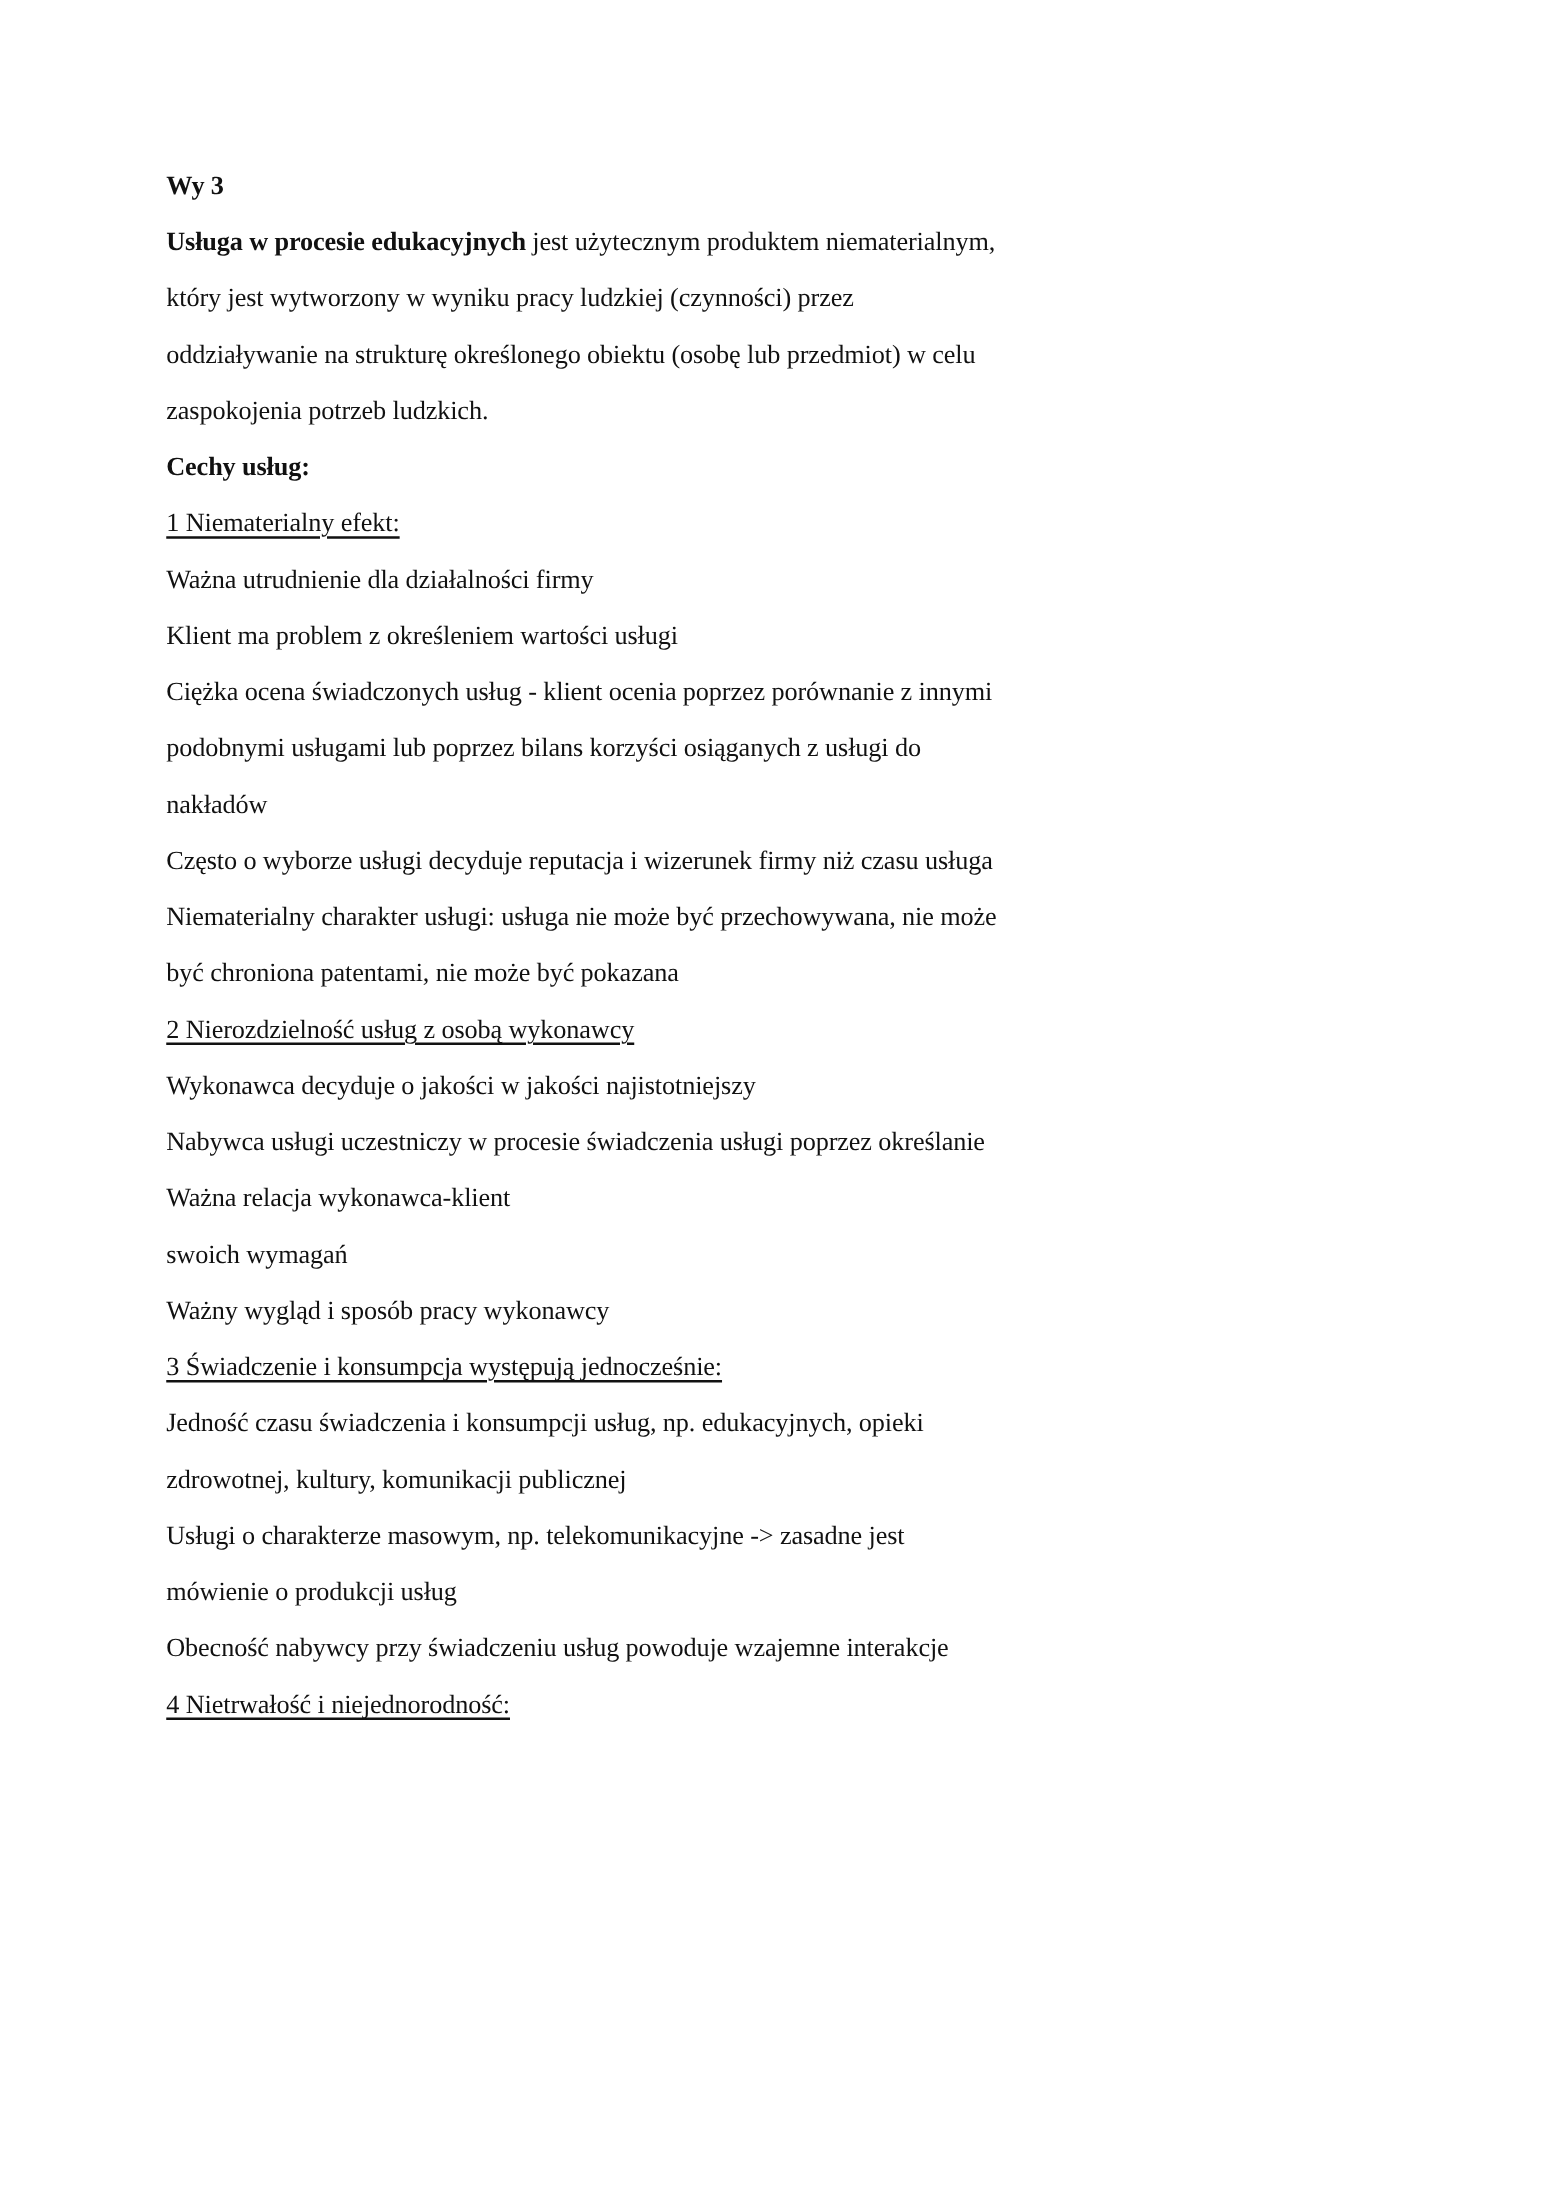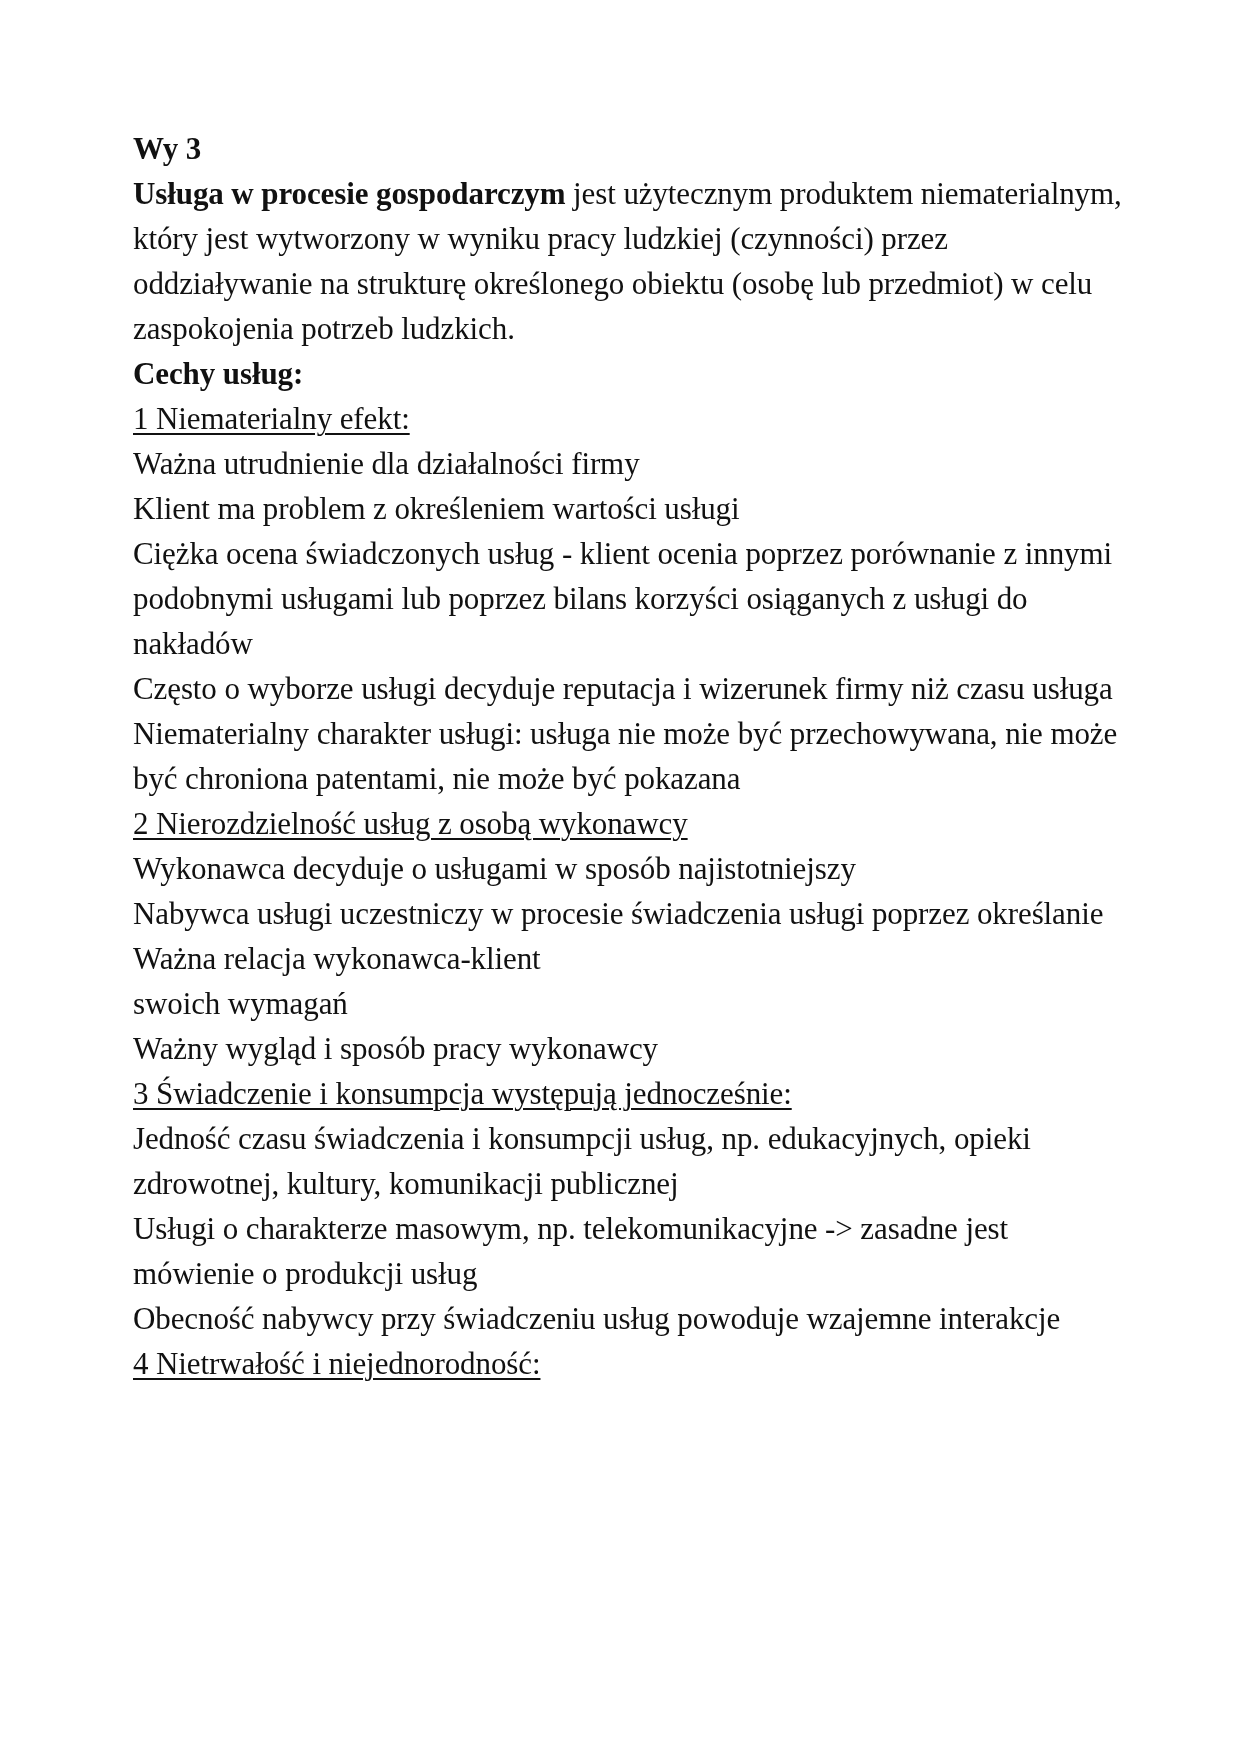--- a/index.html
+++ b/index.html
@@ -18,58 +18,58 @@
     .page {
       position: absolute;
       left: 133px;
       top: 126px;
       width: 960px;
     }
     .line {
       display: block;
       height: 45px;
       line-height: 45px;
-      font-size: 31px;
+      font-size: 21px;
       white-space: nowrap;
       letter-spacing: -0.1px;
     }
     .bold { font-weight: bold; }
     .u {
       text-decoration: underline;
       text-decoration-thickness: 2px;
       text-underline-offset: 4px;
       text-align: center;
     }
   </style>
 </head>
 <body>
 
 <div class="page">
 
   <div class="line bold">Wy 3</div>
 
-  <div class="line"><span class="bold">Usługa w procesie gospodarczym</span><span> jest użytecznym produktem niematerialnym,</span></div>
+  <div class="line"><span class="bold">Usługa w procesie edukacyjnych</span><span> jest użytecznym produktem niematerialnym,</span></div>
   <div class="line">który jest wytworzony w wyniku pracy ludzkiej (czynności) przez</div>
   <div class="line">oddziaływanie na strukturę określonego obiektu (osobę lub przedmiot) w celu</div>
   <div class="line">zaspokojenia potrzeb ludzkich.</div>
 
   <div class="line bold">Cechy usług:</div>
 
   <div class="line"><span class="u">1 Niematerialny efekt:</span></div>
   <div class="line">Ważna utrudnienie dla działalności firmy</div>
   <div class="line">Klient ma problem z określeniem wartości usługi</div>
   <div class="line">Ciężka ocena świadczonych usług - klient ocenia poprzez porównanie z innymi</div>
   <div class="line">podobnymi usługami lub poprzez bilans korzyści osiąganych z usługi do</div>
   <div class="line">nakładów</div>
   <div class="line">Często o wyborze usługi decyduje reputacja i wizerunek firmy niż czasu usługa</div>
   <div class="line">Niematerialny charakter usługi: usługa nie może być przechowywana, nie może</div>
   <div class="line">być chroniona patentami, nie może być pokazana</div>
 
   <div class="line"><span class="u">2 Nierozdzielność usług z osobą wykonawcy</span></div>
-  <div class="line">Wykonawca decyduje o usługami w sposób najistotniejszy</div>
+  <div class="line">Wykonawca decyduje o jakości w jakości najistotniejszy</div>
   <div class="line">Nabywca usługi uczestniczy w procesie świadczenia usługi poprzez określanie</div>
   <div class="line">Ważna relacja wykonawca-klient</div>
   <div class="line">swoich wymagań</div>
   <div class="line">Ważny wygląd i sposób pracy wykonawcy</div>
 
   <div class="line"><span class="u">3 Świadczenie i konsumpcja występują jednocześnie:</span></div>
   <div class="line">Jedność czasu świadczenia i konsumpcji usług, np. edukacyjnych, opieki</div>
   <div class="line">zdrowotnej, kultury, komunikacji publicznej</div>
   <div class="line">Usługi o charakterze masowym, np. telekomunikacyjne -&gt; zasadne jest</div>
   <div class="line">mówienie o produkcji usług</div>

